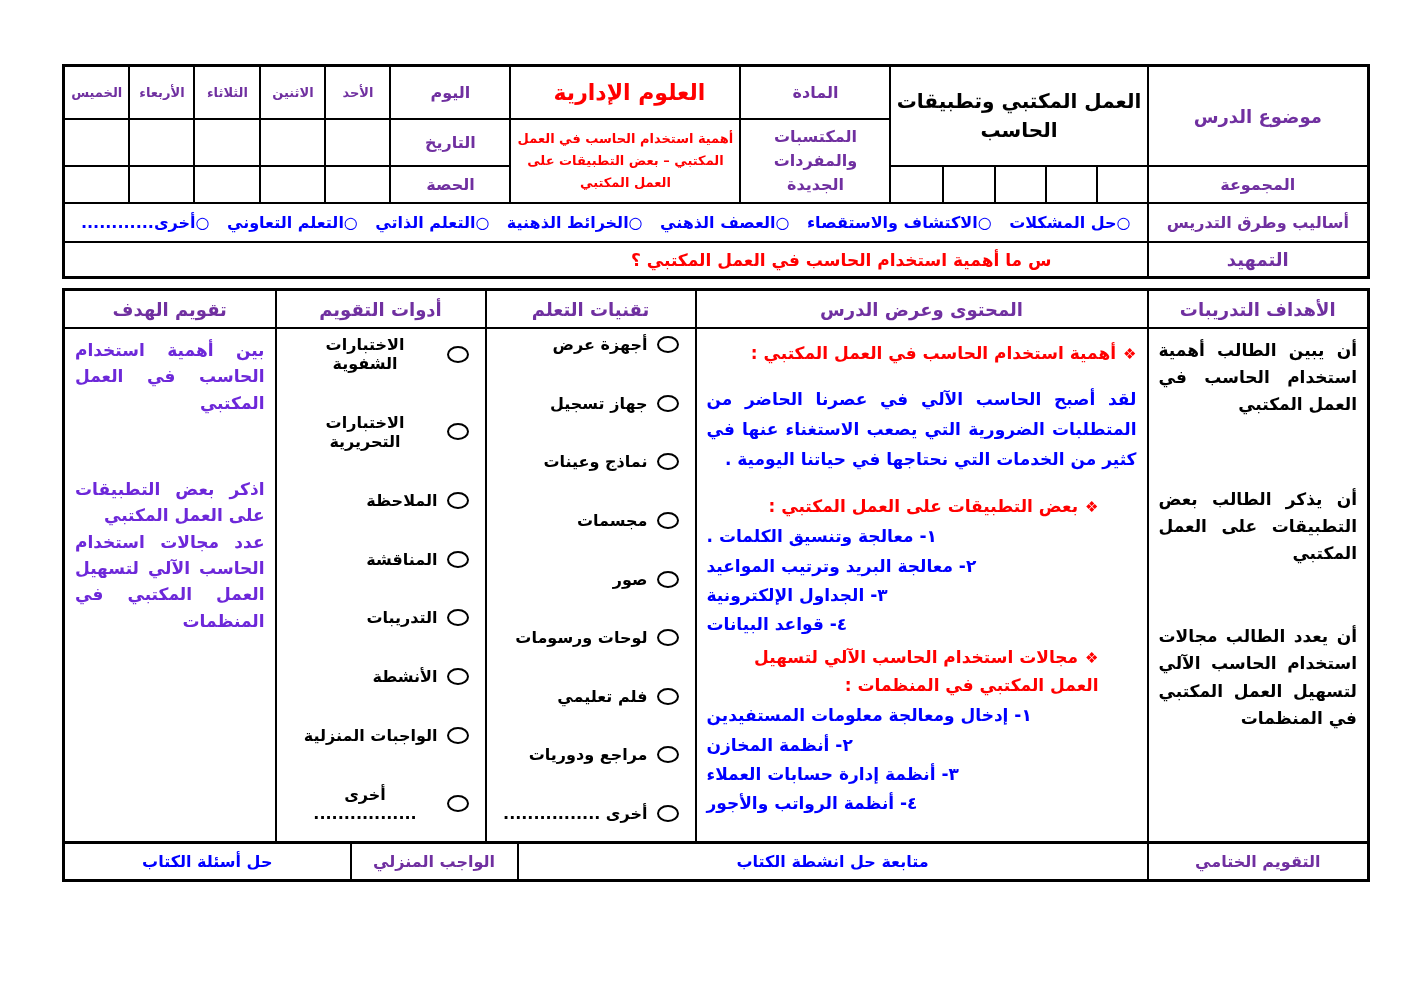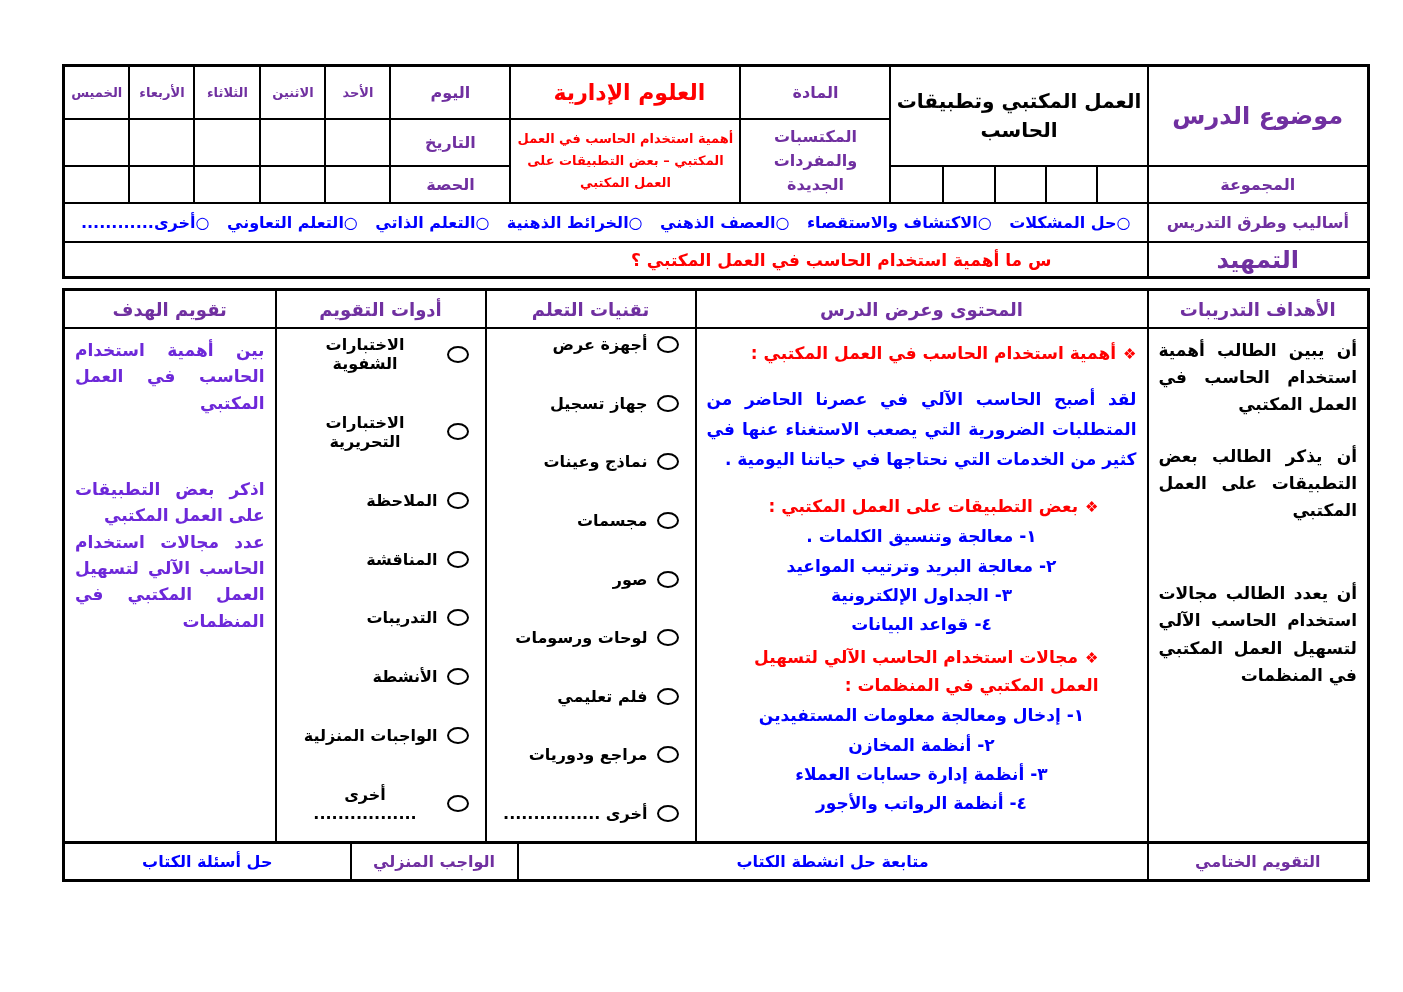--- a/index.html
+++ b/index.html
@@ -12,47 +12,47 @@
   .purple{color:#7030A0;}
   .red{color:#FF0000;}
   .blue{color:#0000FF;}
 
   
   tr.rA td{height:49px;}
   tr.rB td{height:43px;}
   tr.rC td{height:33px;}
   tr.rD td{height:35px;}
   tr.rE td{height:31px;}
-  .lbl{font-size:24px;text-align:center;}
+  .lbl{font-size:18px;text-align:center;}
   .lbl-sm{font-size:16px;}
   .topic-val{font-size:20px;line-height:1.45;}
   .subject-val{font-size:22px;padding-left:12px;}
   .acq-lbl{font-size:16px;line-height:1.5;}
   .acq-val{font-size:13px;line-height:1.7;}
   .day-head{font-size:13px;}
   .methods-row{display:flex;justify-content:space-between;align-items:center;
                padding:0 12px;font-size:16px;white-space:nowrap;}
   .intro-cell{text-align:right;padding-right:95px;font-size:17px;}
 
   
   .main-tbl{margin-top:9px;}
   tr.mHead td{height:34px;font-size:18px;}
   tr.mBody td{height:500px;vertical-align:top;padding:6px 8px;}
 
   .obj-list{padding:2px 2px;}
   .obj{font-size:17px;line-height:1.6;text-align:justify;}
-  .obj:nth-child(2){margin-top:24px;}
+  .obj:nth-child(2){margin-top:67px;}
   .obj:nth-child(3){margin-top:56px;}
 
   .content-body{padding:0 2px;}
   .c-head{color:#FF0000;text-align:right;font-size:17px;line-height:1.65;margin:4px 0 2px;}
   .c-head.indent{padding-right:38px;}
   .diamond{margin-left:7px;font-size:15px;}
   .c-para{color:#0000FF;text-align:justify;font-size:17px;line-height:1.75;margin:18px 0;}
-  .c-num{color:#0000FF;text-align:center;font-size:17px;line-height:1.72;}
+  .c-num{color:#0000FF;text-align:left;font-size:17px;line-height:1.72;}
 
   .v-list{display:flex;flex-direction:column;justify-content:space-between;height:488px;padding:0 8px;}
   .check-row{display:flex;align-items:center;gap:9px;}
   .oval{display:inline-block;width:18px;height:13px;border:2px solid #000;border-radius:50%;flex:0 0 auto;}
   .check-label{font-size:16px;color:#000;}
 
   .goal-list{padding:2px 2px;}
   .goal{color:#6d28d9;font-size:17px;line-height:1.55;text-align:justify;}
   .goal:nth-child(2){margin-top:60px;}
   .goal:nth-child(3){}

